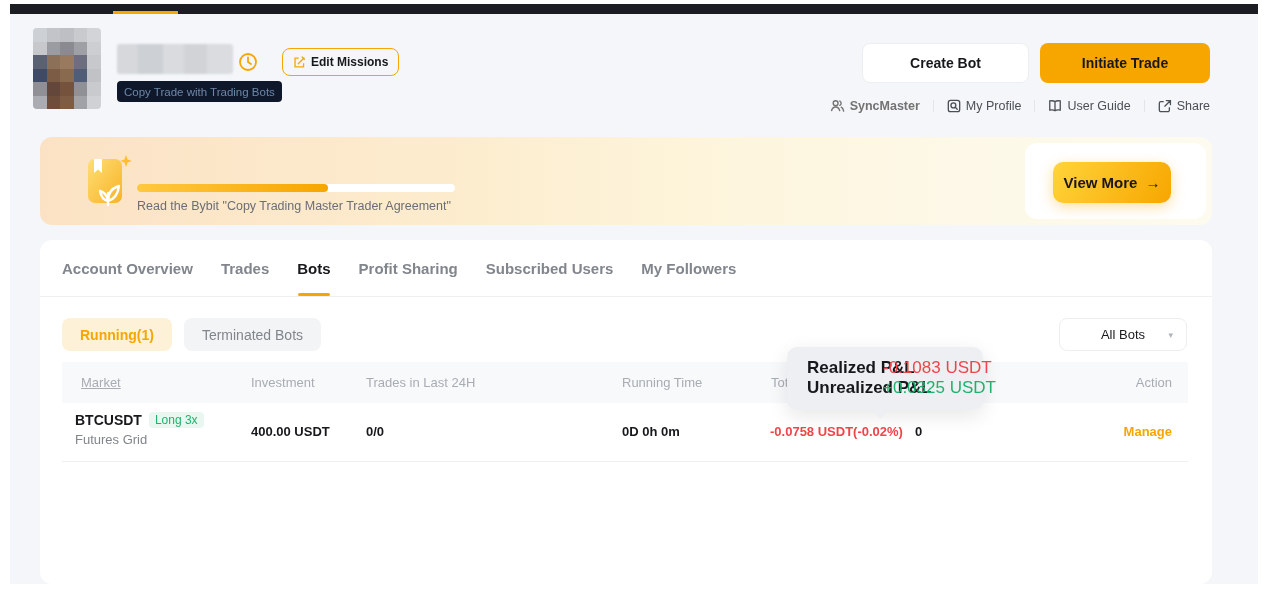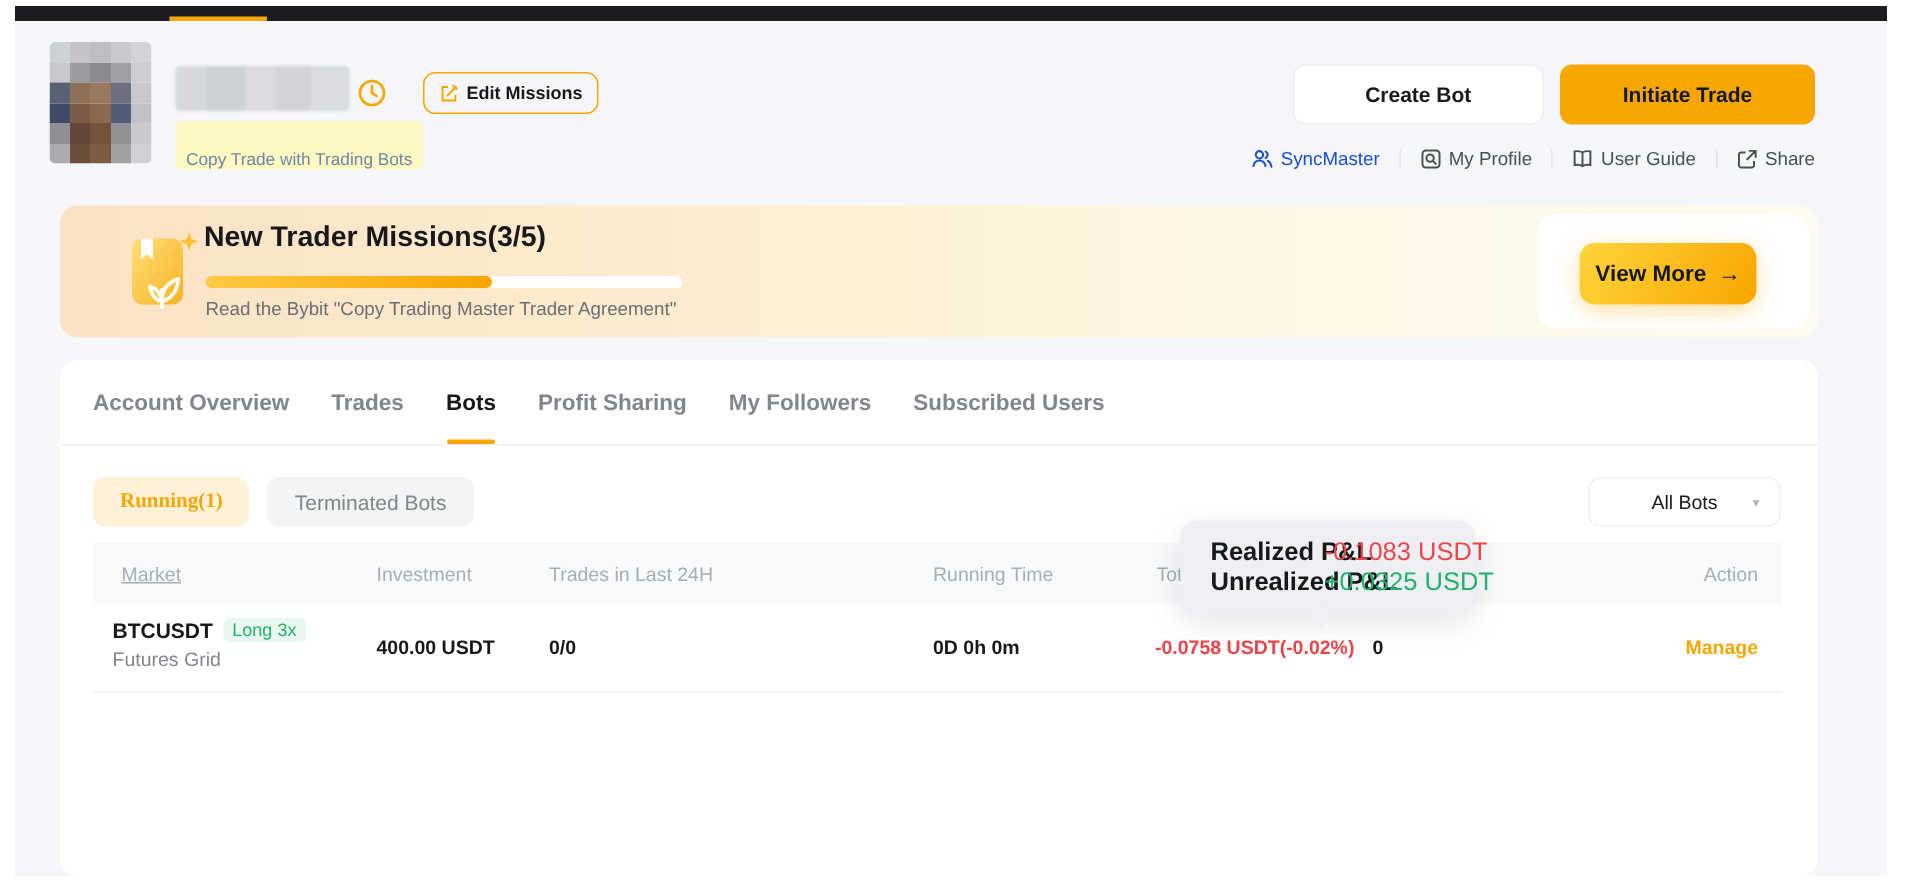--- a/index.html
+++ b/index.html
@@ -22,31 +22,31 @@
 
   .name-blur { position:absolute; left:107px; top:40px; width:116px; height:30px; border-radius:3px;
     background:linear-gradient(90deg,#d6d8db 0 18%,#cdd0d4 0 40%,#d9dbde 0 58%,#d1d3d7 0 78%,#dadce0 0 100%);
     filter:blur(1px); }
   .clock-icon { position:absolute; left:228px; top:48px; width:20px; height:20px; color:#f7a600; }
 
   .edit-profile-btn { position:absolute; left:272px; top:44px; height:28px; padding:0 10px; display:inline-flex; align-items:center; gap:5px;
     border:1px solid #f7a600; border-radius:8px; background:transparent; font-size:12px; font-weight:700; color:#17181c; cursor:pointer; }
   .edit-profile-btn svg { color:#f7a600; }
 
-  .profile-badge { position:absolute; left:107px; top:77px; height:21px; line-height:21px; padding:16px 7px;
-    background:#fef9c3; color:#6d87a8; font-size:11.5px; border-radius:4px; white-space:nowrap; }
+  .profile-badge { position:absolute; left:107px; top:77px; height:21px; line-height:21px; padding:1px 7px;
+    background:#0f172a; color:#6d87a8; font-size:11.5px; border-radius:4px; white-space:nowrap; }
 
   .create-bot-btn { position:absolute; left:852px; top:39px; width:167px; height:40px; background:#ffffff; border:1px solid #edeef0;
     border-radius:8px; font-size:14px; font-weight:700; color:#17181c; cursor:pointer; font-family:inherit; }
   .initiate-trade-btn { position:absolute; left:1030px; top:39px; width:170px; height:40px; background:#f7a600; border:none;
     border-radius:8px; font-size:14px; font-weight:700; color:#17181c; cursor:pointer; font-family:inherit; }
 
   .profile-links { position:absolute; top:95px; right:48px; display:flex; align-items:center; gap:13px; font-size:12.5px; color:#4b4f56; }
   .plink { display:inline-flex; align-items:center; gap:5px; cursor:pointer; white-space:nowrap; }
-  .plink.sync { color:#1d4ed8; font-weight:400; }
+  .plink.sync { color:#737373; font-weight:700; }
   .plink-divider { width:1px; height:12px; background:#e2e4e8; }
 
   
   .banner { position:absolute; left:30px; top:133px; width:1172px; height:88px; border-radius:12px;
     background:linear-gradient(90deg,#fbe2c5 0%,#fceccd 35%,#fdf4da 55%,#fdf8e6 75%,#fdfbef 100%); }
   .banner-glow { position:absolute; left:985px; top:6px; right:6px; bottom:6px; background:#ffffff; border-radius:12px; }
   .banner-icon { position:absolute; left:36px; top:12px; width:64px; height:64px; }
   .banner-title { position:absolute; left:96px; top:11px; font-size:19px; font-weight:700; color:#17181c; }
   .progress-track { position:absolute; left:97px; top:47px; width:318px; height:8px; background:#ffffff; border-radius:4px; }
   .progress-fill { height:8px; border-radius:4px; background:linear-gradient(90deg,#ffc840,#f7a600); }
@@ -58,21 +58,21 @@
   
   .card { position:absolute; left:30px; top:236px; width:1172px; height:344px; background:#ffffff; border-radius:12px; }
   .tabs { display:flex; gap:28px; height:57px; align-items:stretch; padding:0 22px; border-bottom:1px solid #eef0f2; }
   .tab { display:flex; align-items:center; font-size:15px; font-weight:700; color:#81858c; position:relative; cursor:pointer; white-space:nowrap; }
   .tab.active { color:#17181c; }
   .tab.active::after { content:""; position:absolute; bottom:0; left:50%; transform:translateX(-50%); width:32px; height:3px;
     background:#f7a600; border-radius:2px; }
 
   .pills { position:absolute; left:22px; top:78px; display:flex; gap:12px; }
   .pill { height:33px; padding:0 18px; border-radius:8px; display:flex; align-items:center; font-size:14px; cursor:pointer; white-space:nowrap; }
-  .pill.running { background:#fdf1d8; color:#f7a600; font-weight:700;font-family:Liberation Serif, serif; }
+  .pill.running { background:#fdf1d8; color:#f7a600; font-weight:700; }
   .pill.terminated { background:#f3f4f6; color:#81858c; }
   .bots-dropdown { position:absolute; right:25px; top:78px; width:128px; height:33px; background:#fff; border:1px solid #edeef0;
     border-radius:8px; display:flex; align-items:center; justify-content:center; font-size:13px; color:#17181c; cursor:pointer; }
   .bots-dropdown .caret { position:absolute; right:13px; font-size:9px; color:#b0b3ba; }
 
   .thead { position:absolute; left:22px; top:122px; width:1126px; height:41px; background:#f8f9fb; font-size:13px; color:#a8acb3; }
   .thead span { position:absolute; top:13px; white-space:nowrap; }
   .th-market{left:19px;text-decoration:underline;} .th-investment{left:189px;} .th-trades{left:304px;} .th-running{left:560px;}
   .th-total{left:709px;} .th-followers{left:843px;} .th-action{right:16px; text-align:right;}
 
@@ -183,39 +183,38 @@
           </linearGradient>
         </defs>
         <rect x="12" y="10" width="34" height="44" rx="7" fill="url(#gold)"></rect>
         <rect x="12" y="10" width="34" height="44" rx="7" fill="#ffffff" opacity="0.15"></rect>
         <path d="M18 10h8v14l-4-3.4L18 24z" fill="#ffffff"></path>
         <path d="M32 52c0-8 4-13 11-15-1 8-4 13-11 15zM32 52c-1-6-4-9-8-10 1 6 3.5 9 8 10z" fill="none" stroke="#ffffff" stroke-width="2.4" stroke-linejoin="round"></path>
         <path d="M32 44v12" stroke="#ffffff" stroke-width="2.4" stroke-linecap="round"></path>
         <path d="M50 6l1.6 4.4L56 12l-4.4 1.6L50 18l-1.6-4.4L44 12l4.4-1.6z" fill="#ffbe2e"></path>
       </svg>
     </span>
-    <div class="banner-title">New Trader Missions(3/5)</div>
     <div class="progress-track">
       <div class="progress-fill" style="width: 60%;"></div>
     </div>
     <div class="banner-desc">Read the Bybit "Copy Trading Master Trader Agreement"</div>
     <button class="view-more-btn">
       <span>View More</span>
       <span>→</span>
     </button>
   </div>
 
   <div class="card">
     <div class="tabs">
       <div class="tab">Account Overview</div>
       <div class="tab">Trades</div>
       <div class="tab active">Bots</div>
       <div class="tab">Profit Sharing</div>
+      <div class="tab">Subscribed Users</div>
       <div class="tab">My Followers</div>
-      <div class="tab">Subscribed Users</div>
     </div>
 
     <div class="pills">
       <div class="pill running">Running(1)</div>
       <div class="pill terminated">Terminated Bots</div>
     </div>
     <div class="bots-dropdown">
       <span>All Bots</span>
       <span class="caret">▾</span>
     </div>

